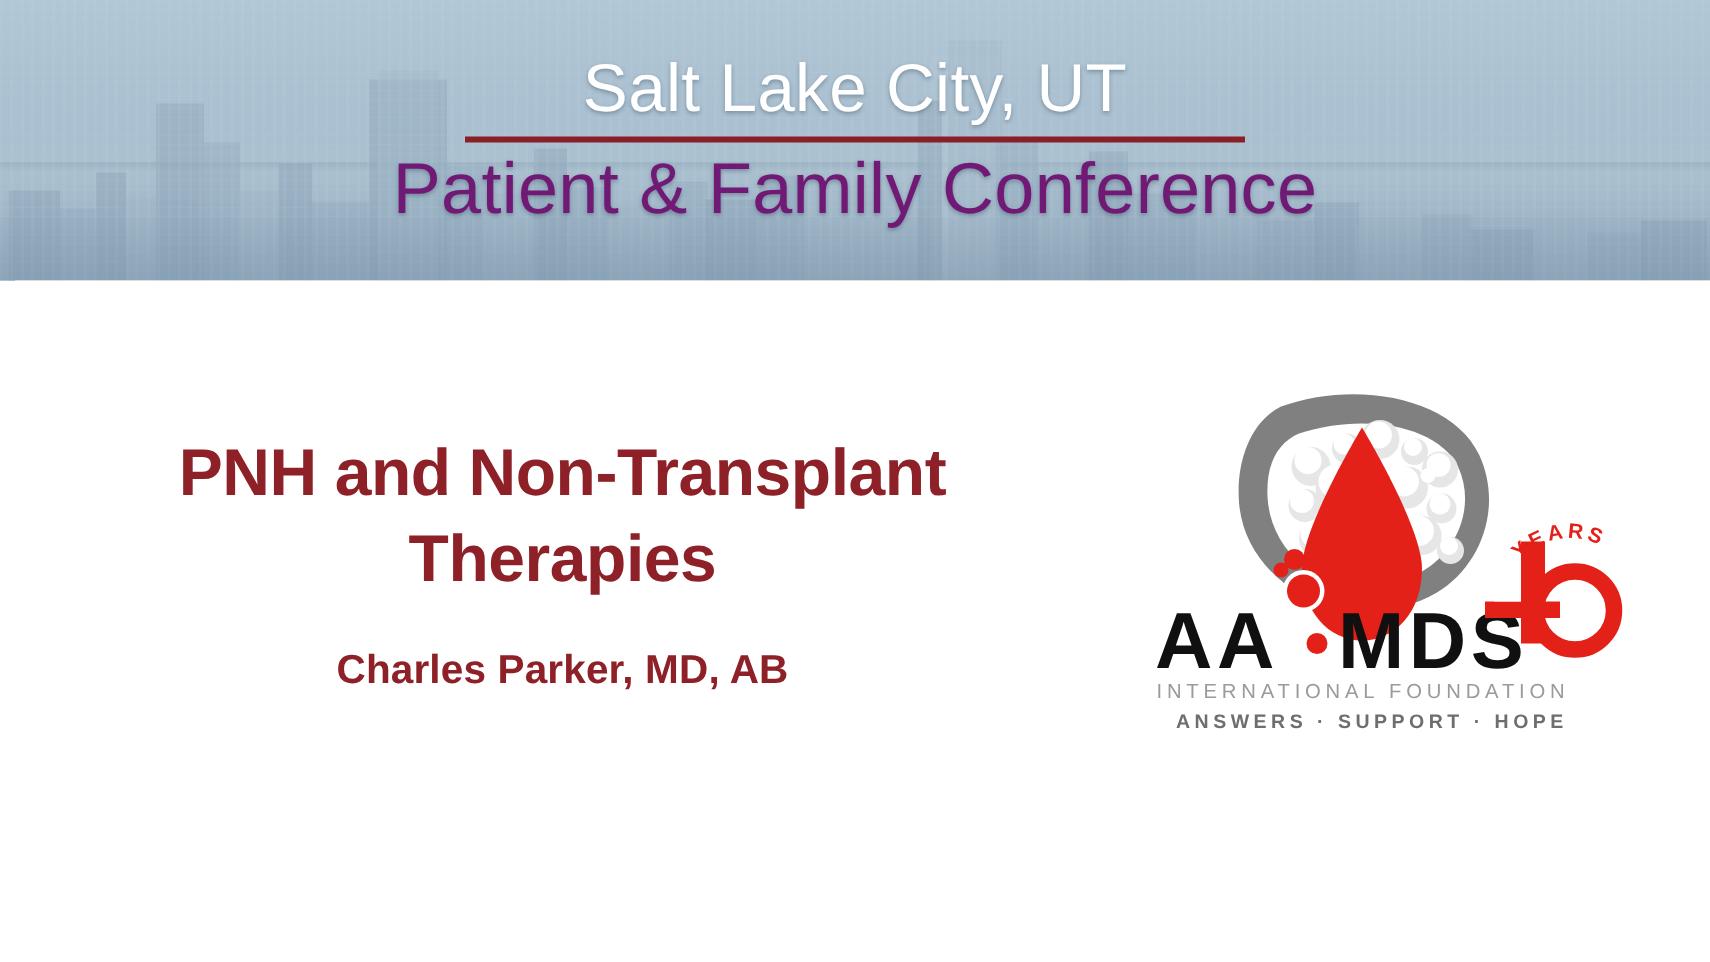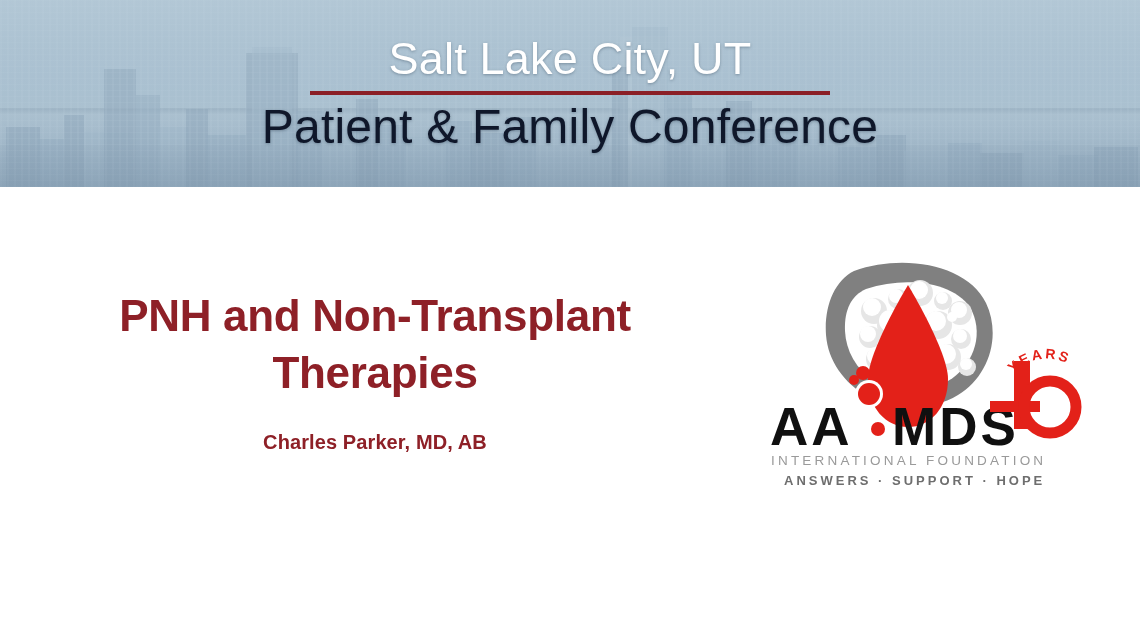--- a/index.html
+++ b/index.html
@@ -122,21 +122,21 @@
     margin: 0 0 10px 0;
     font-weight: 400;
   }
   .banner-rule {
     width: 520px;
     height: 4px;
     background: #8b1f26;
     margin: 0 0 8px 0;
   }
   .banner-line2 {
-    color: #0f172a;
+    color: #701a75;
     font-size: 48px;
     line-height: 1;
     letter-spacing: .2px;
     text-shadow: 0 1px 3px rgba(60,80,98,0.45);
     margin: 0;
     font-weight: 400;
   }
 
   
   .content {
@@ -158,21 +158,21 @@
   .deck-title {
     color: #8e2027;
     font-size: 44px;
     font-weight: bold;
     line-height: 1.30;
     letter-spacing: -0.3px;
     margin: 0;
   }
   .deck-author {
     color: #8e2027;
-    font-size: 20px;
+    font-size: 27px;
     font-weight: bold;
     margin: 30px 0 0 0;
     letter-spacing: .1px;
     text-align: center;
   }
 
   .logo-wrap {
     position: absolute;
     left: 752px;
     top: 62px;

